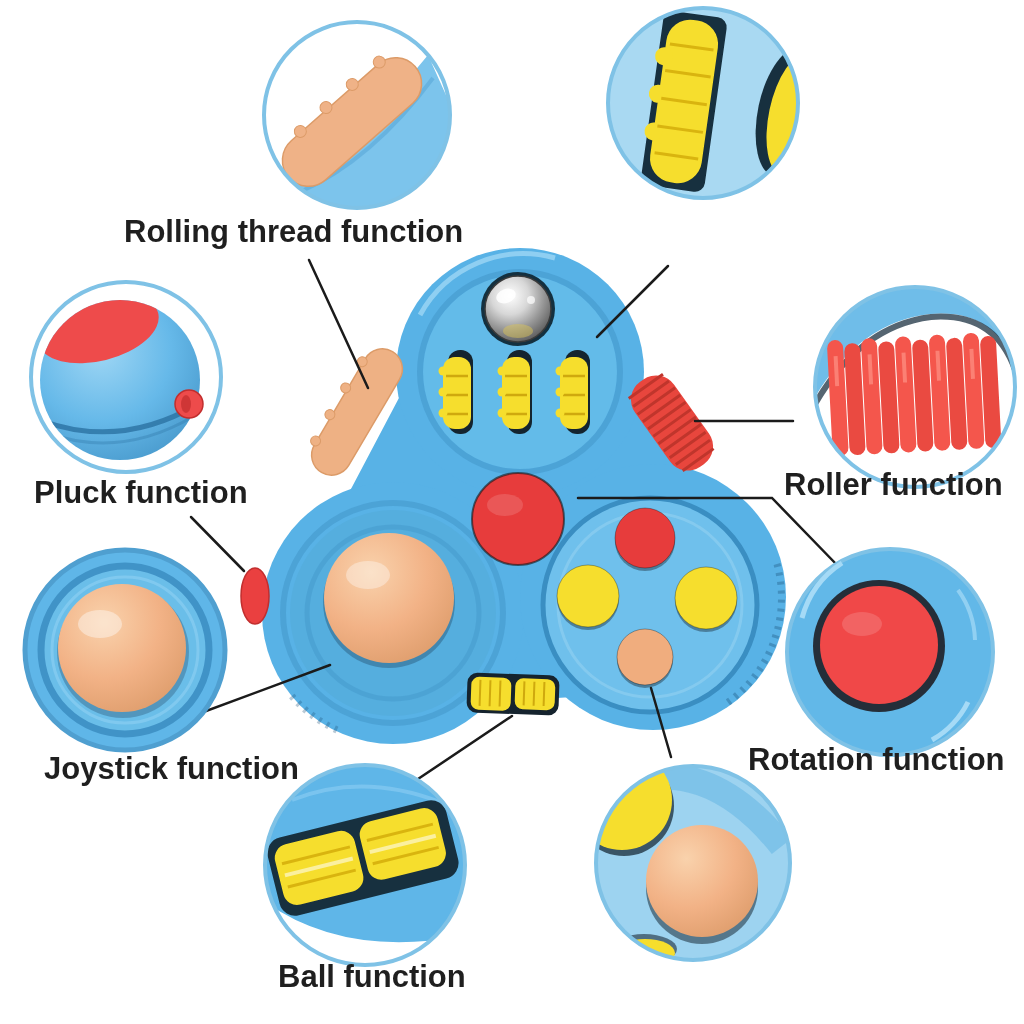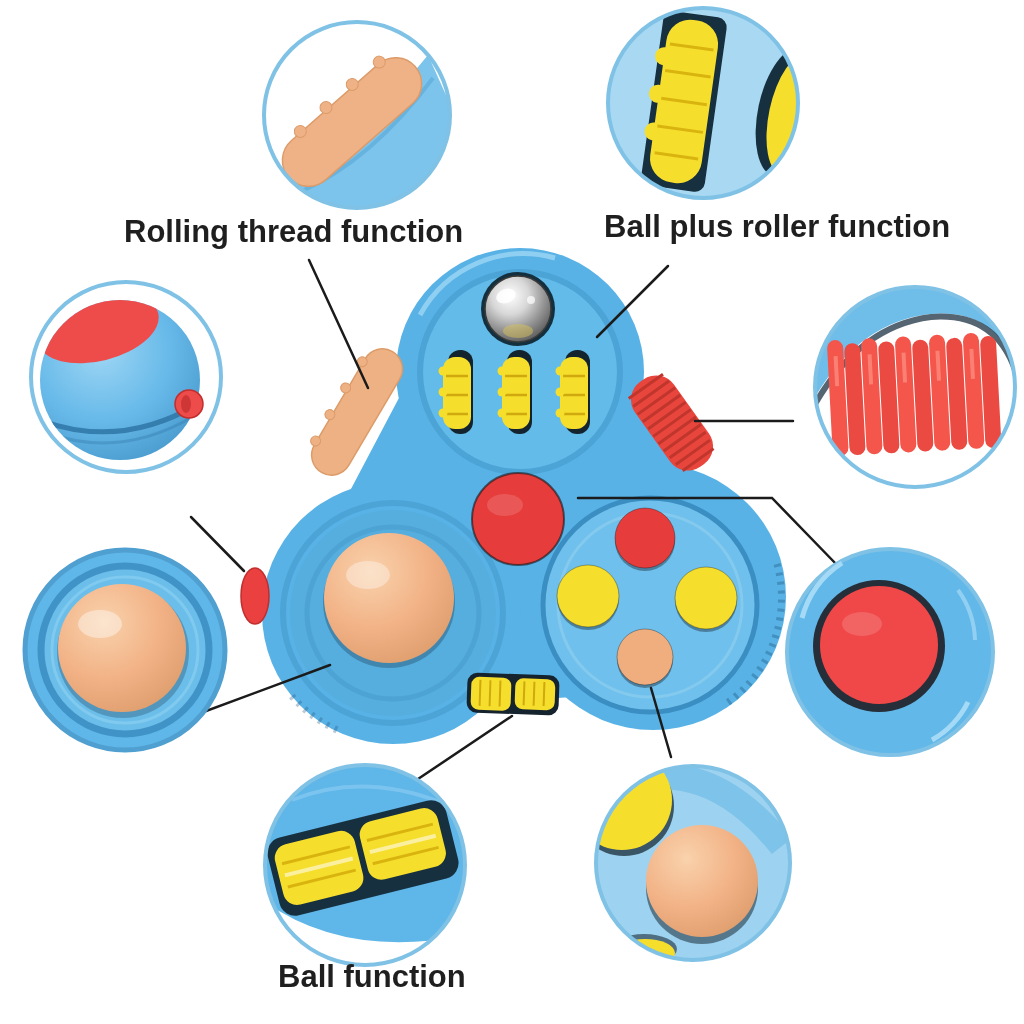--- a/index.html
+++ b/index.html
@@ -263,15 +263,18 @@
       <circle cx="702" cy="888" r="56" fill="rgba(26,43,56,0.55)"></circle>
       <circle cx="702" cy="881" r="56" fill="url(#gPeach)"></circle>
       <ellipse cx="644" cy="949" rx="33" ry="15" fill="#1a2b38" opacity="0.6"></ellipse>
       <ellipse cx="645" cy="953" rx="30" ry="14" fill="#f6de2d"></ellipse>
     </g>
     <circle cx="693" cy="863" r="97" fill="none" stroke="#7fc2e6" stroke-width="4"></circle>
   </g>
 </svg>
 
   <div class="label" style="left:124px;top:215px">Rolling thread function</div>
-  <div class="label" style="left:604px;top:210px">Ball plus roller function</div>
+  <div class="label" style="left:34px;top:476px">Pluck function</div>
+  <div class="label" style="left:784px;top:468px">Roller function</div>
+  <div class="label" style="left:44px;top:752px">Joystick function</div>
+  <div class="label" style="left:748px;top:743px">Rotation function</div>
   <div class="label" style="left:278px;top:960px">Ball function</div>
 </div>
 
 </body></html>

